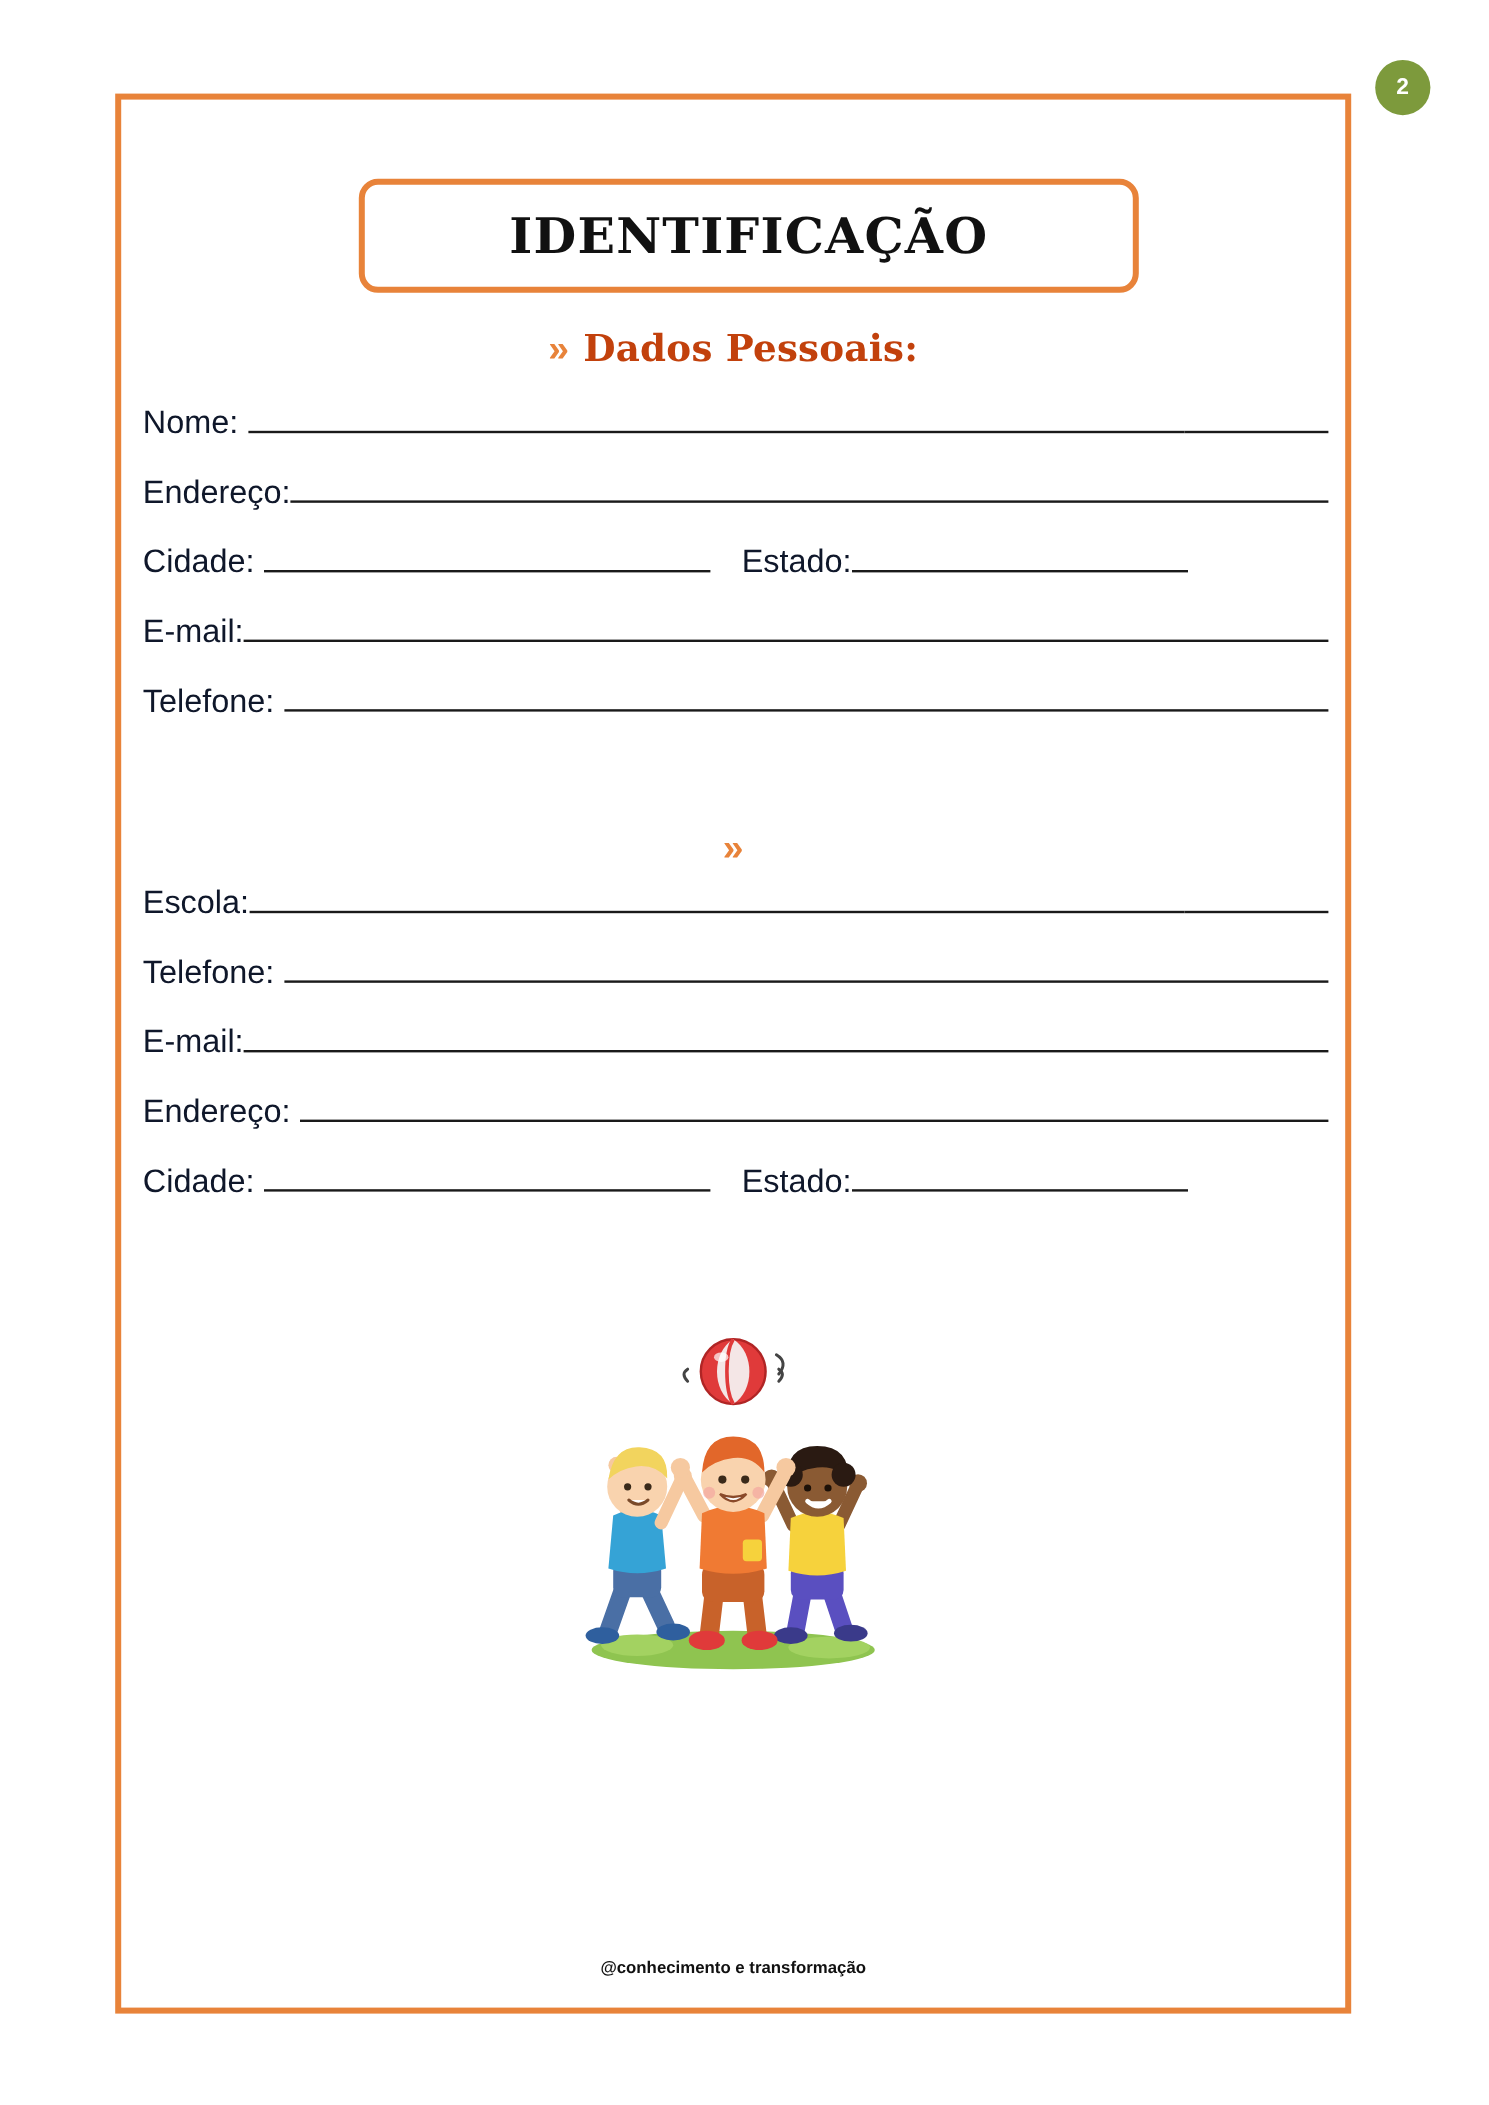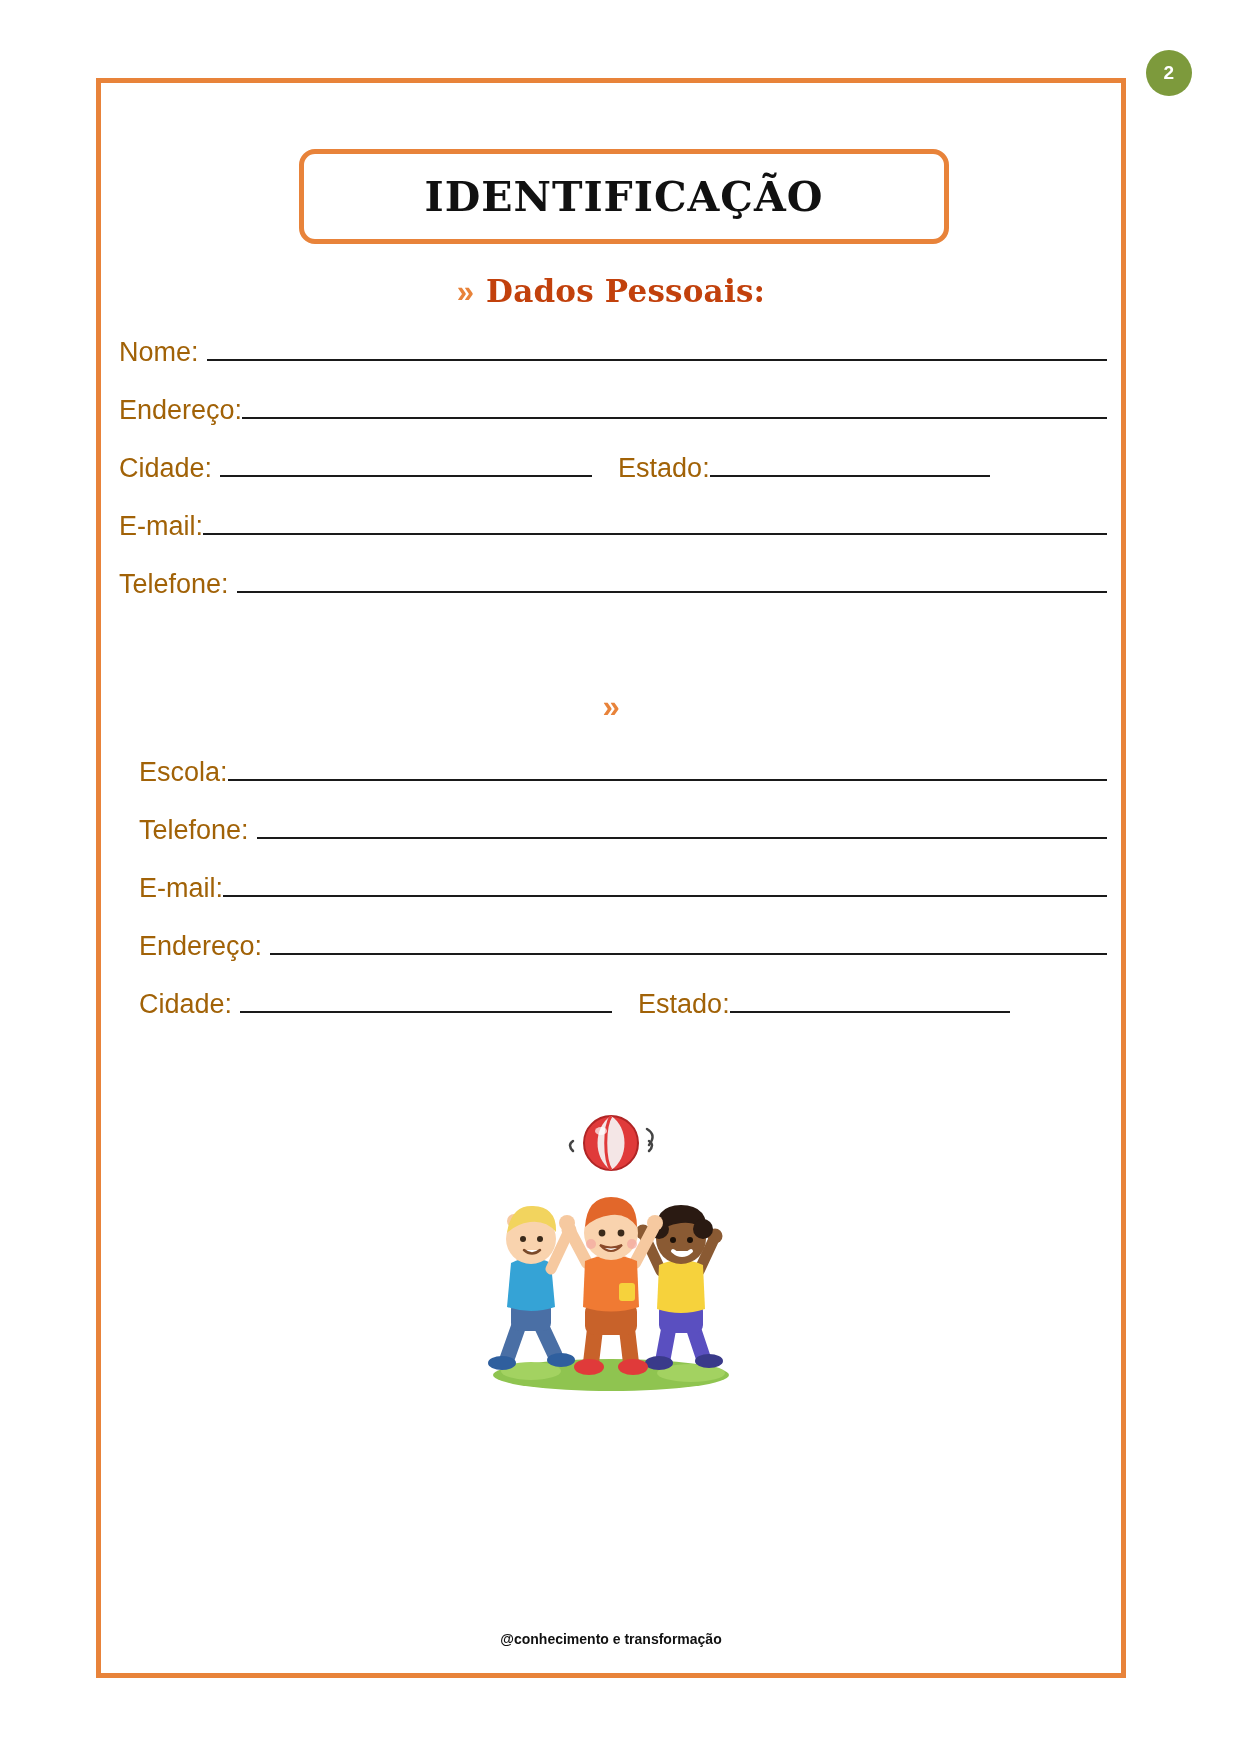--- a/index.html
+++ b/index.html
@@ -88,32 +88,32 @@
     font-size: 31px;
     color: #c2410c;
     letter-spacing: 0.2px;
   }
   #sec1-heading { position: absolute; top: 190px; left: 0; right: 0; }
   #sec2-heading { position: absolute; top: 608px; left: 0; right: 0; }
 
   
   .fields { position: absolute; left: 14px; right: 14px; }
   #fields-pessoais { top: 252px; }
-  #fields-profissionais { top: 672px; margin-left: 20px; }
+  #fields-profissionais { top: 652px; }
 
   .form-row {
     display: flex;
     align-items: baseline;
     height: 58px;
     padding: 0 0 0 4px;
     white-space: nowrap;
   }
   .f-label {
     font-size: 27px;
-    color: #a16207;
+    color: #0f172a;
     font-family: "Liberation Sans", sans-serif;
   }
   .f-gap { display: inline-block; width: 8px; }
   .f-line {
     flex: 1 1 auto;
     border-bottom: 2px solid #1a1a1a;
     height: 24px;
     margin-bottom: 2px;
   }
   .f-line.fixed-a { flex: 0 0 372px; }

